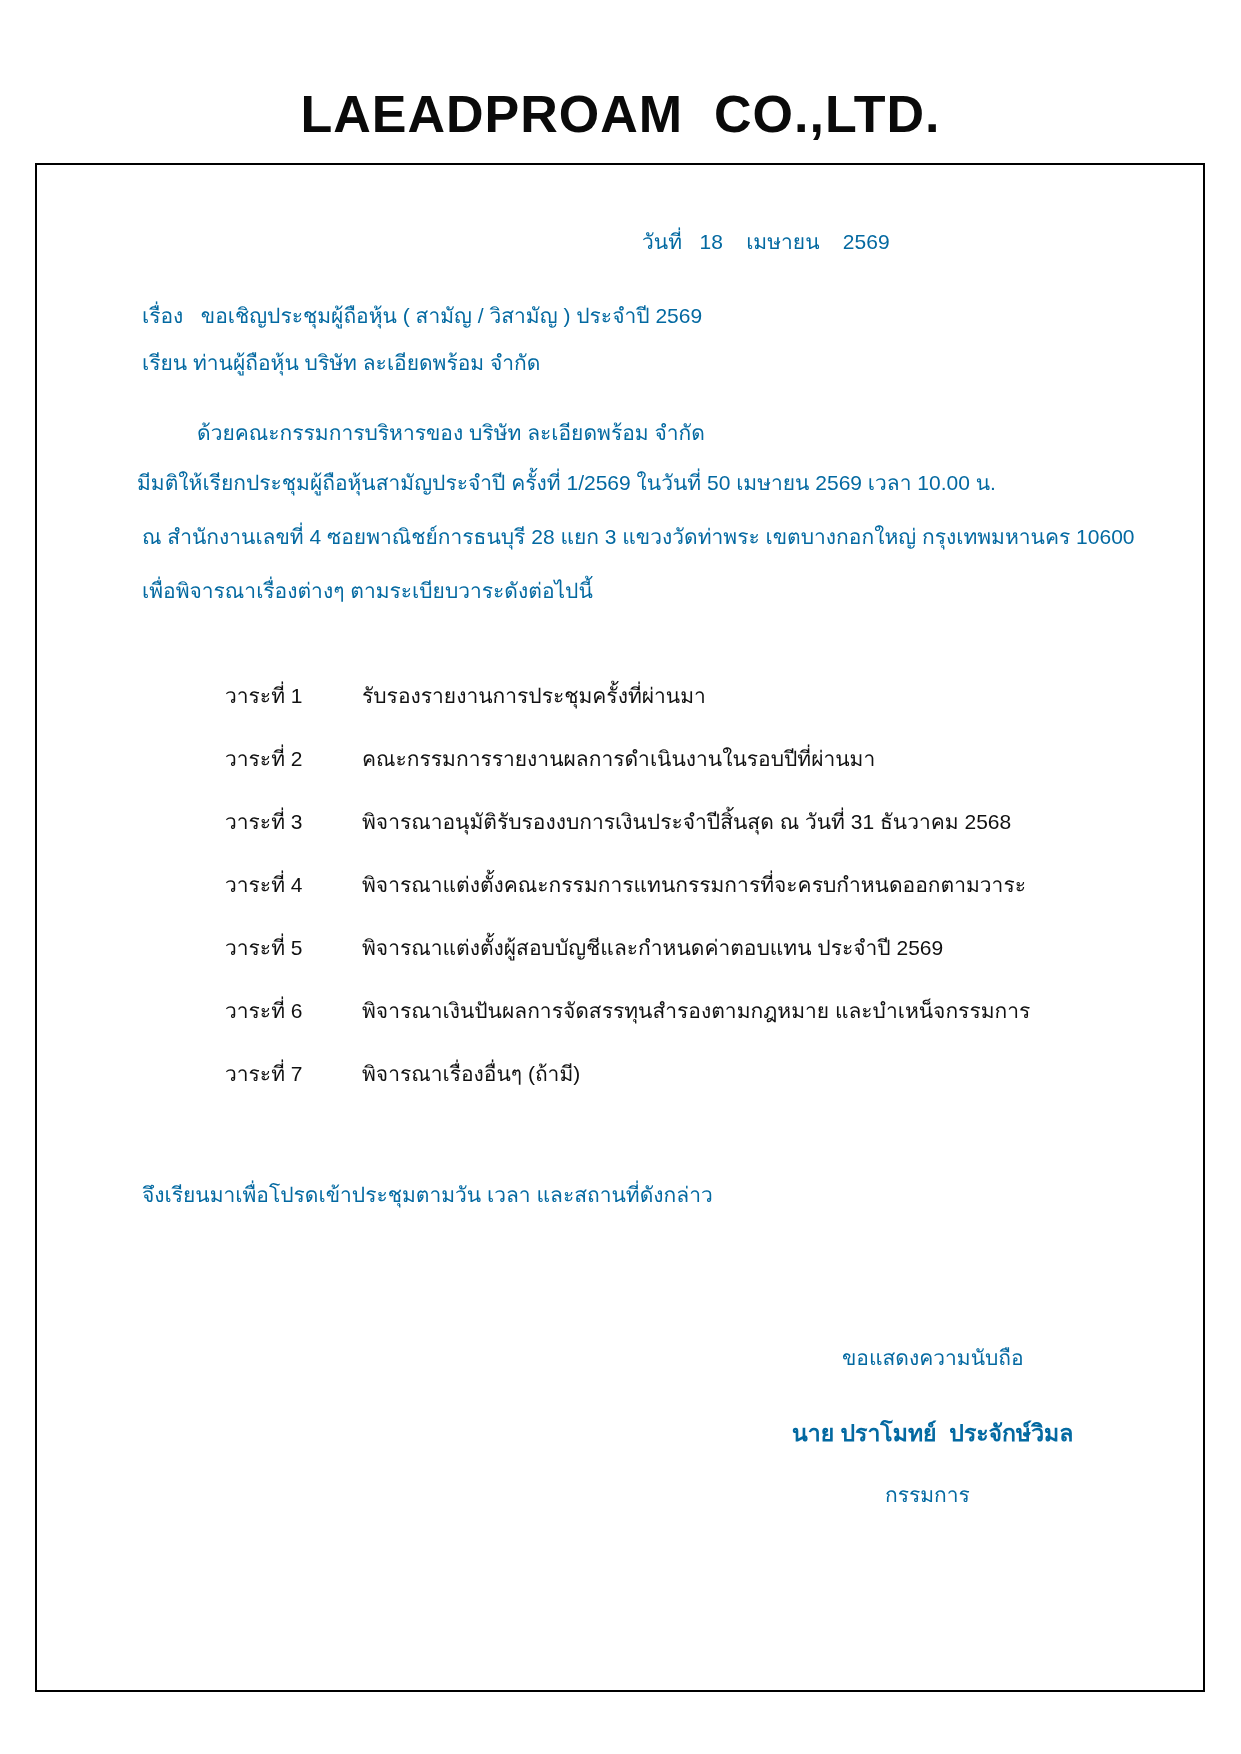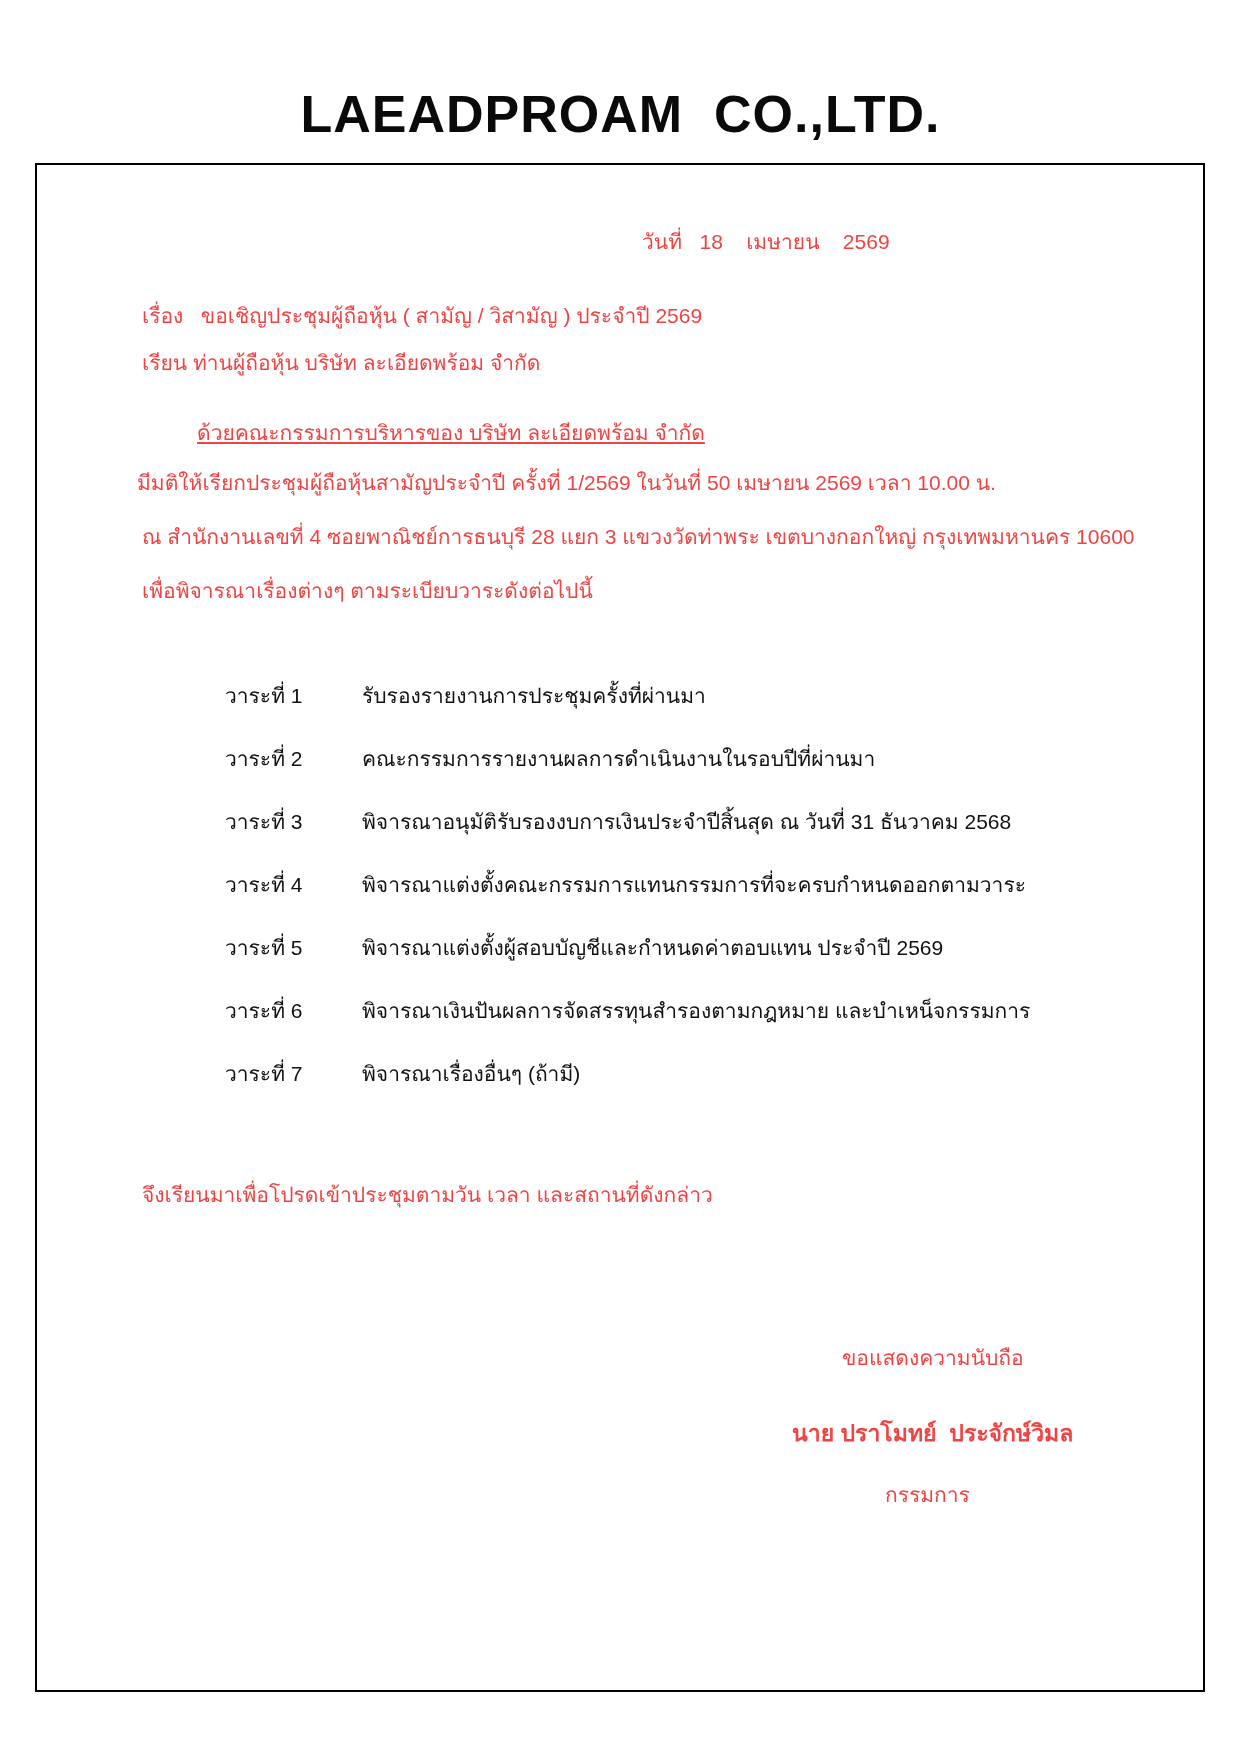--- a/index.html
+++ b/index.html
@@ -32,26 +32,26 @@
     width: 1170px;
     height: 1529px;
     border: 2px solid #000000;
     background: #ffffff;
   }
   .txt {
     position: absolute;
     font-size: 21px;
     line-height: 30px;
     white-space: pre;
-    color: #ef4444;
+    color: #0369a1;
   }
   .date-line   { top: 62px;  left: 605px; }
   .subject     { top: 136px; left: 105px; }
   .recipient   { top: 183px; left: 105px; text-align: right; }
-  .body-1      { top: 253px; left: 160px; text-decoration: underline; }
+  .body-1      { top: 253px; left: 160px; }
   .body-2      { top: 303px; left: 100px; }
   .body-3      { top: 357px; left: 105px; }
   .body-4      { top: 411px; left: 105px; }
   .agenda {
     position: absolute;
     top: 516px;
     left: 188px;
     width: 920px;
   }
   .agenda-row {

